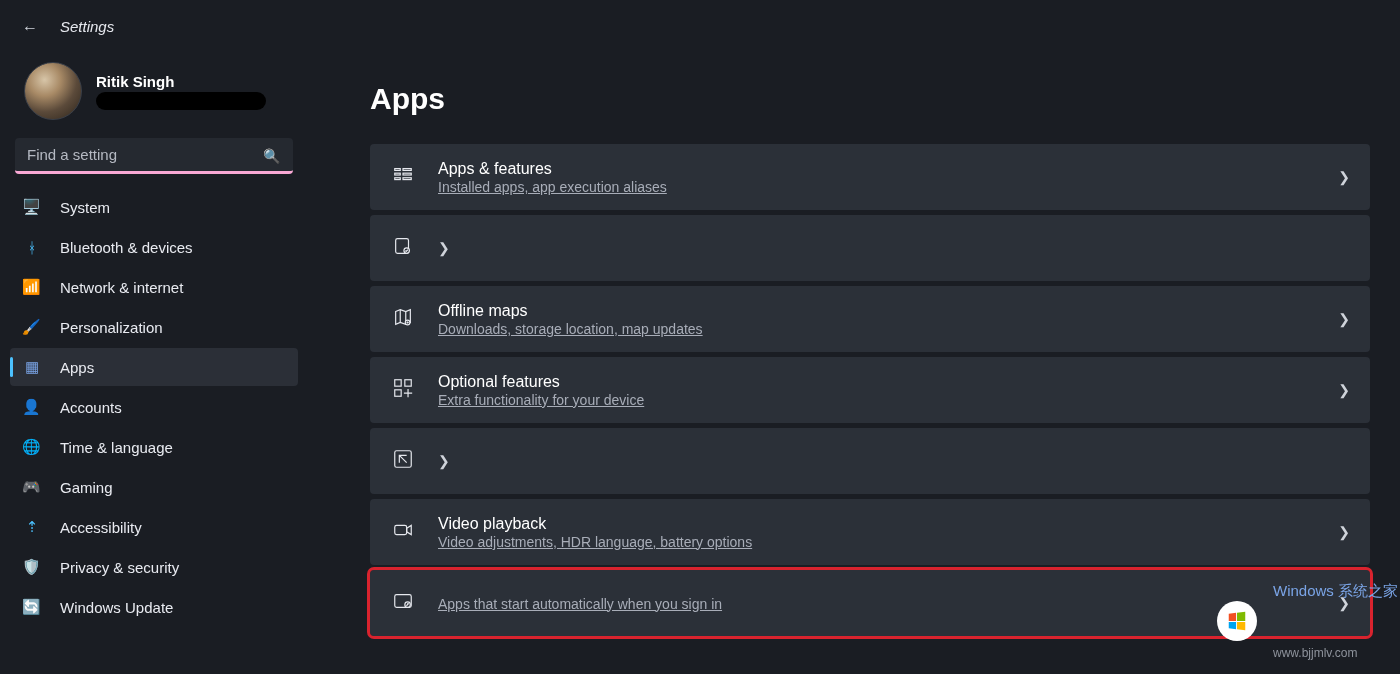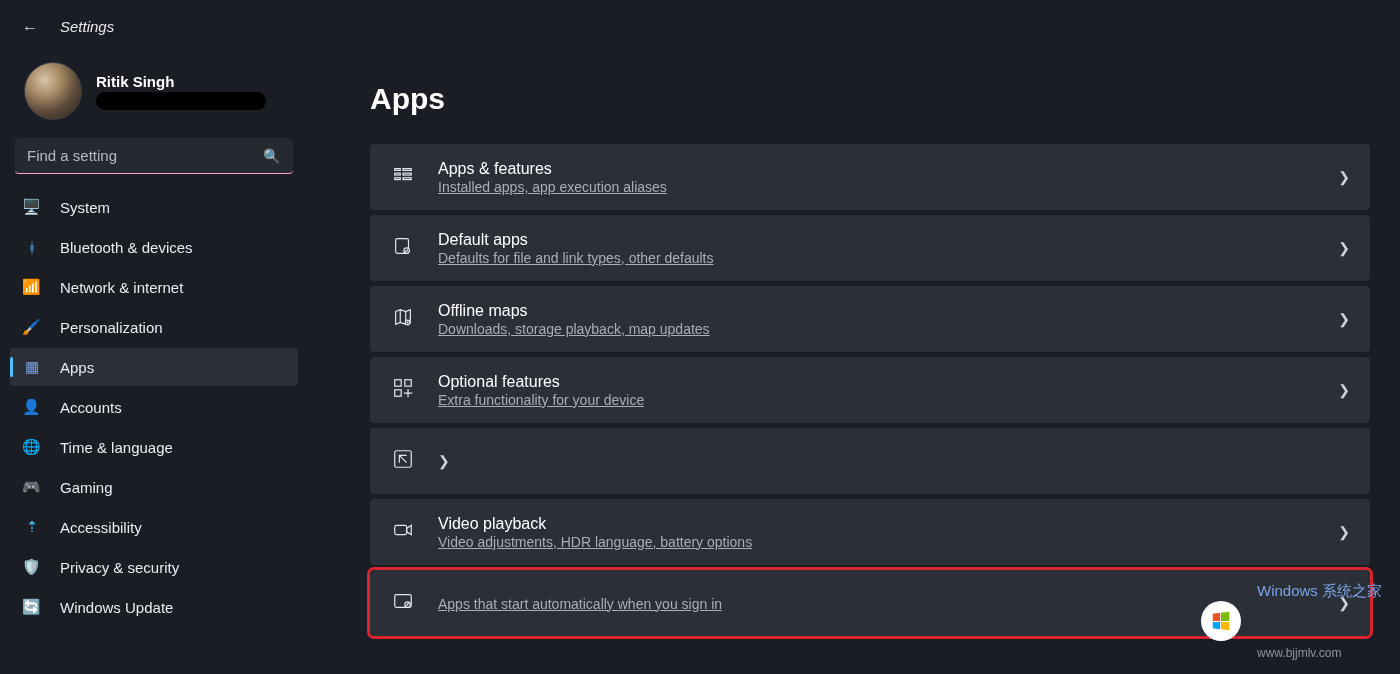--- a/index.html
+++ b/index.html
@@ -20,21 +20,21 @@
   .avatar {
     width:58px; height:58px; border-radius:50%;
     background: radial-gradient(circle at 35% 30%, #d7c5a8 0%, #a88a66 30%, #5b4a3a 60%, #2a2219 100%);
     border:1px solid #3a3f48; flex-shrink:0;
   }
   .user-text { display:flex; flex-direction:column; }
   .user-name { font-size:15px; font-weight:600; color:#fff;}
   .user-sub { width:170px; height:18px; background:#000; border-radius:9px; margin-top:2px;}
   .search-row { position:relative; margin:0 5px 14px 5px;}
   .search-input {
-    width:100%; height:36px; background:#252930; border:none; border-bottom:1px solid #f9a8d4;
+    width:100%; height:36px; background:#252930; border:none; border-bottom:3px solid #f9a8d4;
     border-radius:4px; padding:0 36px 0 12px; color:#c9ccd4; font-size:15px; outline:none;
   }
   .search-input::placeholder { color:#b5b9c2; }
   .search-glass { position:absolute; right:12px; top:50%; transform:translateY(-50%); color:#cfd3da; font-size:14px; pointer-events:none;}
   .nav { display:flex; flex-direction:column; gap:2px; }
   .nav-item {
     display:flex; align-items:center; gap:18px; height:38px; padding:0 10px 0 12px;
     border-radius:4px; cursor:pointer; color:#e9ebf1; font-size:15px; position:relative;
   }
   .nav-item .nav-icon { width:20px; text-align:center; font-size:15px; }
@@ -50,21 +50,21 @@
     padding:14px 20px 14px 20px; gap:22px; cursor:pointer; min-height:66px;
   }
   .card.highlight { outline:3px solid #d9232e; outline-offset:0; }
   .card-icon { width:26px; text-align:center; color:#e6e8ee; font-size:18px; flex-shrink:0;}
   .card-icon svg { width:22px; height:22px; stroke:#e6e8ee; fill:none; stroke-width:1.3;}
   .card-text { display:flex; flex-direction:column; flex:1; min-width:0;}
   .card-title { font-size:16px; color:#fff; font-weight:400;}
   .card-sub { font-size:14px; color:#a8adb8; margin-top:1px;text-decoration:underline;}
   .chev { color:#cfd3da; font-size:14px;}
   .watermark {
-    position:absolute; right:18px; bottom:14px; display:flex; align-items:center; gap:16px;
+    position:absolute; right:2px; bottom:14px; display:flex; align-items:center; gap:16px;
     color:#c9ccd4; font-size:14px;
   }
   .watermark .wm-logo {
     width:40px; height:40px; background:#fff; border-radius:50%; display:flex; align-items:center; justify-content:center;
   }
   .watermark .wm-logo svg { width:22px; height:22px; }
   .wm-text { display:flex; flex-direction:column; line-height:1.2;}
   .wm-text .wm-1 { color:#7aa4e6; font-size:15px;}
   .wm-text .wm-2 { color:#8e939c; font-size:12px;margin-top:46px;}
 </style>
@@ -157,36 +157,32 @@
             <span class="card-sub">Installed apps, app execution aliases</span>
           </div>
           <span class="chev">❯</span>
         </div>
         <div class="card">
           <span class="card-icon"><svg viewBox="0 0 24 24">
               <rect x="4" y="4" width="14" height="16" rx="2"></rect>
               <circle cx="16" cy="17" r="3" fill="#2b3038"></circle>
               <path d="M14.5 17 l1 1 l2 -2"></path>
             </svg></span>
-          <div class="card-text">
-            <span class="card-title">Default apps</span>
-            <span class="card-sub">Defaults for file and link types, other defaults</span>
-          </div>
           <span class="chev">❯</span>
         </div>
         <div class="card">
           <span class="card-icon"><svg viewBox="0 0 24 24">
               <path d="M4 6 L9 4 L15 6 L20 4 L20 18 L15 20 L9 18 L4 20 Z"></path>
               <path d="M9 4 L9 18 M15 6 L15 20"></path>
               <circle cx="17" cy="18" r="2.5" fill="#2b3038"></circle>
               <path d="M17 16.8 v2.4 M15.8 18 h2.4"></path>
             </svg></span>
           <div class="card-text">
             <span class="card-title">Offline maps</span>
-            <span class="card-sub">Downloads, storage playback, map updates</span>
+            <span class="card-sub">Downloads, storage location, map updates</span>
           </div>
           <span class="chev">❯</span>
         </div>
         <div class="card">
           <span class="card-icon"><svg viewBox="0 0 24 24">
               <rect x="3" y="3" width="7" height="7"></rect>
               <rect x="14" y="3" width="7" height="7"></rect>
               <rect x="3" y="14" width="7" height="7"></rect>
               <path d="M17.5 13 v9 M13 17.5 h9"></path>
             </svg></span>

